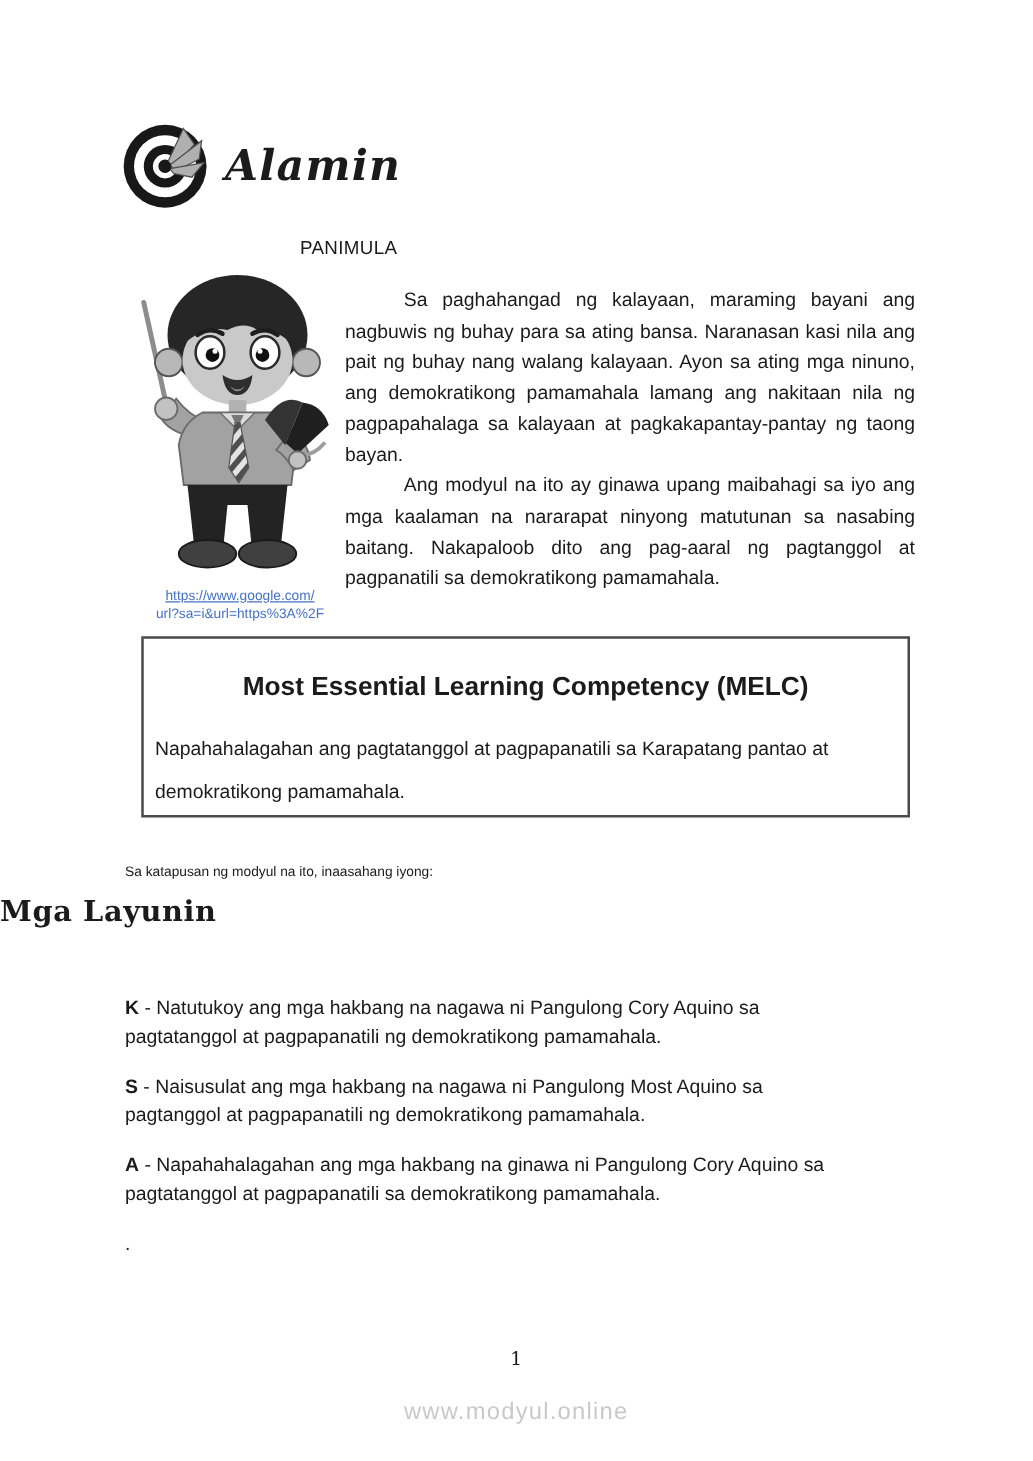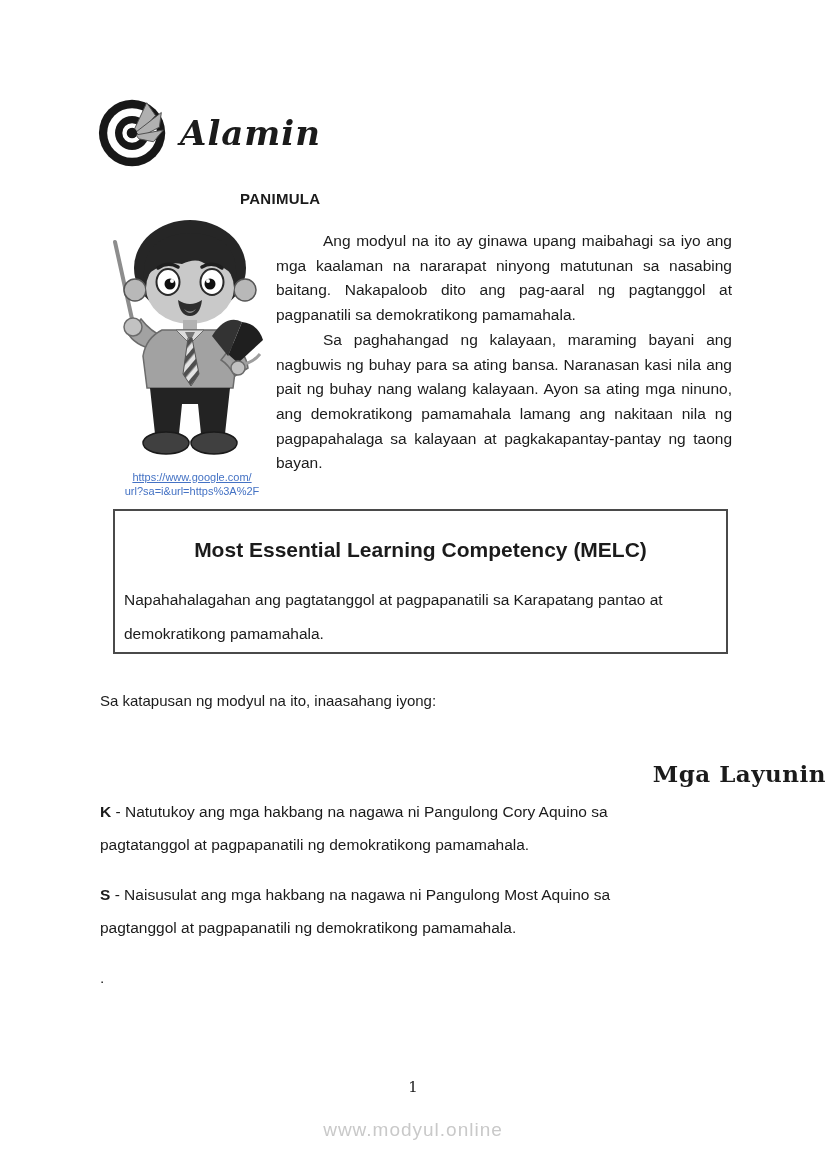--- a/index.html
+++ b/index.html
@@ -5,40 +5,40 @@
   html,body{margin:0;padding:0;background:#ffffff;}
   .page{
     position:relative;width:826px;height:1169px;background:#fff;overflow:hidden;
     font-family:"Liberation Sans",sans-serif;color:var(--text,#1b1b1b);
   }
   
   .header{position:absolute;left:96px;top:94px;display:flex;align-items:center;gap:6px;}
   .target-icon{width:78px;height:78px;flex:0 0 78px;}
   .section-title{font-family:"DejaVu Serif",serif;font-weight:bold;font-style:italic;
     font-size:34px;letter-spacing:1px;}
-  .panimula{position:absolute;left:240px;top:190px;font-size:15px;font-weight:bold;letter-spacing:.3px;}
+  .panimula{position:absolute;left:240px;top:190px;font-size:15px;font-weight:normal;letter-spacing:.3px;}
   
   .intro{position:absolute;left:100px;top:216px;width:632px;display:flex;gap:6px;}
   .figure-col{flex:0 0 170px;width:170px;}
   .cartoon{display:block;margin-left:4px;}
   .figure-link{display:block;margin:4px 0 0 14px;font-size:11px;line-height:14px;
     color:var(--link-blue,#4472C4);text-decoration:none;text-align:center;}
   .figure-link .l1{text-decoration:underline;}
   .text-col{flex:1;margin-top:13px;font-size:15.5px;line-height:24.7px;text-align:justify;}
   .text-col p{margin:0;text-indent:47px;}
   
   .melc-box{position:absolute;left:113px;top:509px;width:611px;height:141px;
     border:2px solid var(--box-border,#4a4a4a);}
   .melc-title{margin-top:27px;text-align:center;font-weight:bold;font-size:21px;}
   .melc-body{margin:21px 6px 0 9px;font-size:15.5px;line-height:34px;white-space:pre-line;}
   
-  .lead{position:absolute;left:100px;top:692px;font-size:15px;}
-  .objectives-title{position:absolute;left:0;top:760px;width:100%;text-align:right;
+  .lead{position:absolute;left:100px;top:692px;font-size:11px;}
+  .objectives-title{position:absolute;left:0;top:716px;width:100%;text-align:left;
     font-family:"DejaVu Serif",serif;font-weight:bold;font-size:23px;letter-spacing:.5px;}
-  .objectives{position:absolute;left:100px;top:795px;width:600px;font-size:15.5px;line-height:33px;}
+  .objectives{position:absolute;left:100px;top:795px;width:600px;font-size:15.5px;line-height:23px;}
   .objectives p{margin:0 0 17px 0;}
   .obj-key{font-weight:bold;}
   .obj-text{white-space:pre-line;}
   .period-line{margin:0;}
   
   .page-number{position:absolute;left:0;top:1078px;width:100%;text-align:center;
     font-family:"DejaVu Serif",serif;font-size:15px;}
   .watermark{position:absolute;left:0;top:1119px;width:100%;text-align:center;
     font-size:19px;letter-spacing:1px;color:var(--watermark-gray,#c9c9c9);}
 </style>
@@ -106,38 +106,40 @@
         <path d="M46 172 L126 172 L121 218 L97 218 L94 188 L78 188 L75 218 L51 218 Z" fill="#232323"></path>
         <ellipse cx="62" cy="227" rx="23" ry="11" fill="#404040" stroke="#1a1a1a" stroke-width="1.5"></ellipse>
         <ellipse cx="110" cy="227" rx="23" ry="11" fill="#404040" stroke="#1a1a1a" stroke-width="1.5"></ellipse>
       </svg>
       <a class="figure-link" href="#">
         <span class="l1">https://www.google.com/</span><br>
         <span class="l2">url?sa=i&amp;url=https%3A%2F</span>
       </a>
     </div>
     <div class="text-col">
+      <p>Sa paghahangad ng kalayaan, maraming bayani ang nagbuwis ng buhay para sa ating bansa. Naranasan kasi nila ang pait ng buhay nang walang kalayaan. Ayon sa ating mga ninuno, ang demokratikong pamamahala lamang ang nakitaan nila ng pagpapahalaga sa kalayaan at pagkakapantay-pantay ng taong bayan.</p>
       <p>Ang modyul na ito ay ginawa upang maibahagi sa iyo ang mga kaalaman na nararapat ninyong matutunan sa nasabing baitang. Nakapaloob dito ang pag-aaral ng pagtanggol at pagpanatili sa demokratikong pamamahala.</p>
-      <p>Sa paghahangad ng kalayaan, maraming bayani ang nagbuwis ng buhay para sa ating bansa. Naranasan kasi nila ang pait ng buhay nang walang kalayaan. Ayon sa ating mga ninuno, ang demokratikong pamamahala lamang ang nakitaan nila ng pagpapahalaga sa kalayaan at pagkakapantay-pantay ng taong bayan.</p>
     </div>
   </div>
 
   <div class="melc-box">
     <div class="melc-title">Most Essential Learning Competency (MELC)</div>
     <div class="melc-body">Napahahalagahan ang pagtatanggol at pagpapanatili sa Karapatang pantao at
 demokratikong pamamahala.</div>
   </div>
 
   <div class="lead">Sa katapusan ng modyul na ito, inaasahang iyong:</div>
   <div class="objectives-title">Mga Layunin</div>
 
   <div class="objectives">
     <p><span class="obj-key">K</span> <span class="obj-text">- Natutukoy ang mga hakbang na nagawa ni Pangulong Cory Aquino sa
 pagtatanggol at pagpapanatili ng demokratikong pamamahala.</span></p>
     <p><span class="obj-key">S</span> <span class="obj-text">- Naisusulat ang mga hakbang na nagawa ni Pangulong Most Aquino sa
 pagtanggol at pagpapanatili ng demokratikong pamamahala.</span></p>
+    <p><span class="obj-key">A</span> <span class="obj-text">- Napahahalagahan ang mga hakbang na ginawa ni Pangulong Cory Aquino sa
+pagtatanggol at pagpapanatili sa demokratikong pamamahala.</span></p>
     <p class="period-line">.</p>
   </div>
 
   <div class="page-number">1</div>
   <div class="watermark">www.modyul.online</div>
 
 </div>
 
 </body></html>

